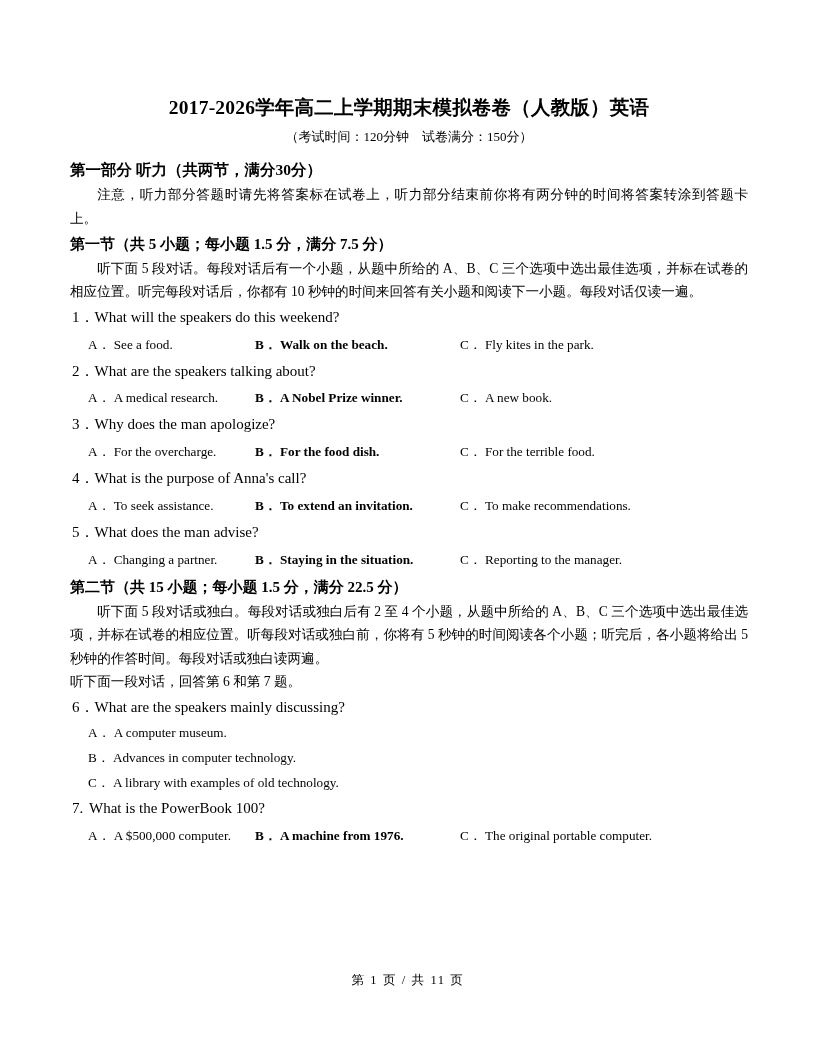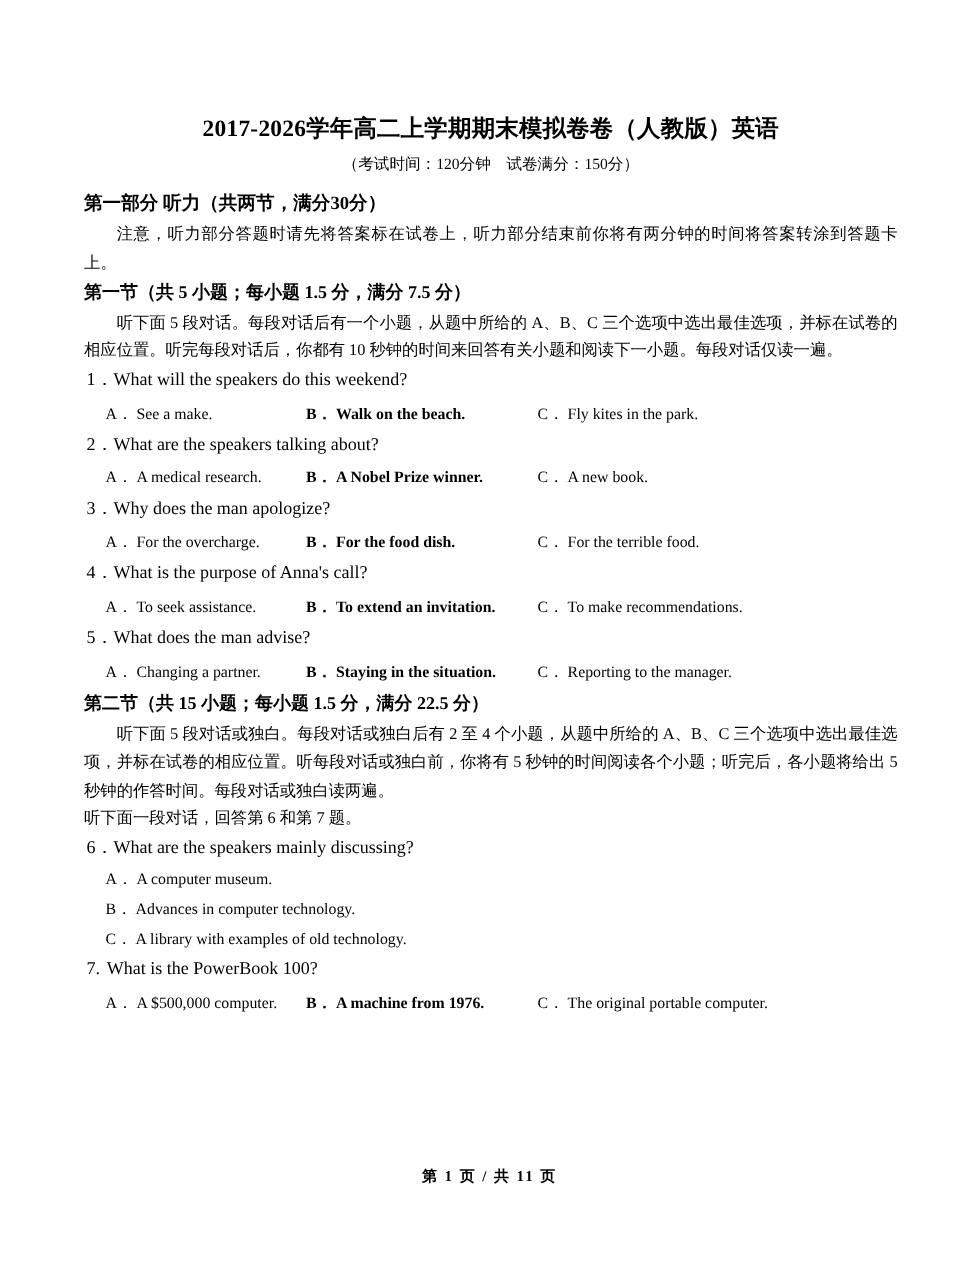--- a/index.html
+++ b/index.html
@@ -94,21 +94,21 @@
     height: 26px;
     font-size: 13.2px;
     line-height: 26px;
   }
   .opt {
     position: absolute;
     white-space: nowrap;
   }
   .opt.a { left: 18px; }
   .opt.b { left: 185px; font-weight: bold; }
-  .opt.c { left: 378px; text-align: center; }
+  .opt.c { left: 390px; text-align: center; }
 
   
   .opts-stack { margin: 0; }
   .opts-stack .opt-line {
     font-size: 13.2px;
     line-height: 1.86;
     margin: 0;
     padding-left: 18px;
     white-space: nowrap;
   }
@@ -117,21 +117,20 @@
   
   .footer {
     position: absolute;
     left: 0;
     right: 0;
     top: 972px;
     text-align: center;
     font-size: 12.5px;
     letter-spacing: 1.6px;
     color: #000;
-    font-weight: bold;
   }
 </style>
 </head>
 <body>
 
 <div class="page">
   <div class="content">
 
     <h1 class="doc-title">2017-2026学年高二上学期期末模拟卷卷（人教版）英语</h1>
     <div class="doc-subtitle">（考试时间：120分钟　试卷满分：150分）</div>
@@ -139,21 +138,21 @@
     <h2 class="part-head">第一部分 听力（共两节，满分30分）</h2>
     <p class="instruct">注意，听力部分答题时请先将答案标在试卷上，听力部分结束前你将有两分钟的时间将答案转涂到答题卡上。</p>
 
     <h3 class="section-head">第一节（共 5 小题；每小题 1.5 分，满分 7.5 分）</h3>
     <p class="instruct">听下面 5 段对话。每段对话后有一个小题，从题中所给的 A、B、C 三个选项中选出最佳选项，并标在试卷的相应位置。听完每段对话后，你都有 10 秒钟的时间来回答有关小题和阅读下一小题。每段对话仅读一遍。</p>
 
     <div id="section1-questions">
         <div class="q-block">
           <p class="q-stem"><span class="q-num">1．</span><span>What will the speakers do this weekend?</span></p>
           <div class="opts-row">
-            <span class="opt a"><span class="opt-key">A．</span><span>See a make.</span></span>
+            <span class="opt a"><span class="opt-key">A．</span><span>See a food.</span></span>
             <span class="opt b"><span class="opt-key">B．</span><span>Walk on the beach.</span></span>
             <span class="opt c"><span class="opt-key">C．</span><span>Fly kites in the park.</span></span>
           </div>
         </div>
         <div class="q-block">
           <p class="q-stem"><span class="q-num">2．</span><span>What are the speakers talking about?</span></p>
           <div class="opts-row">
             <span class="opt a"><span class="opt-key">A．</span><span>A medical research.</span></span>
             <span class="opt b"><span class="opt-key">B．</span><span>A Nobel Prize winner.</span></span>
             <span class="opt c"><span class="opt-key">C．</span><span>A new book.</span></span>

